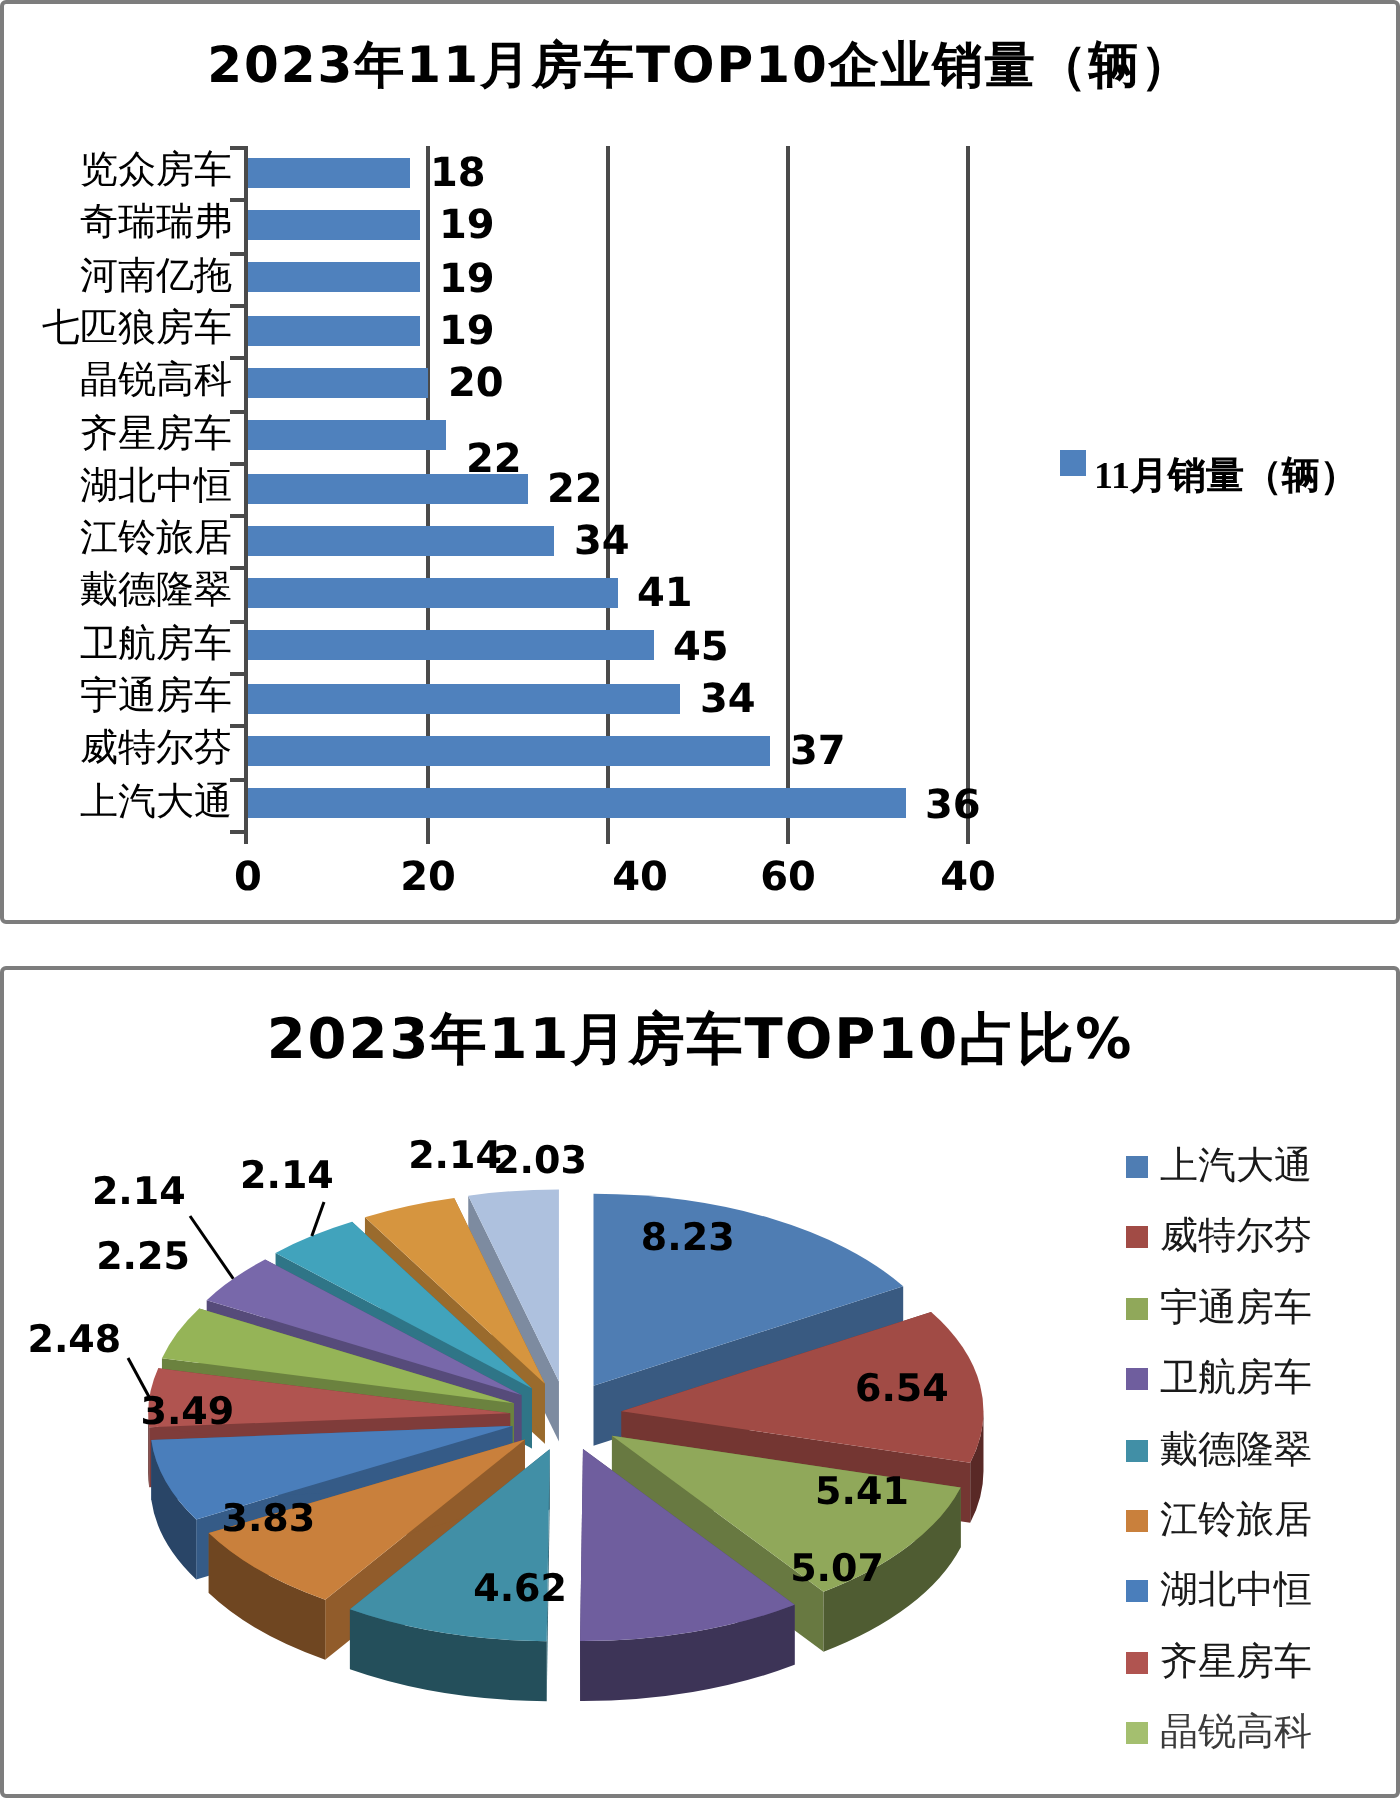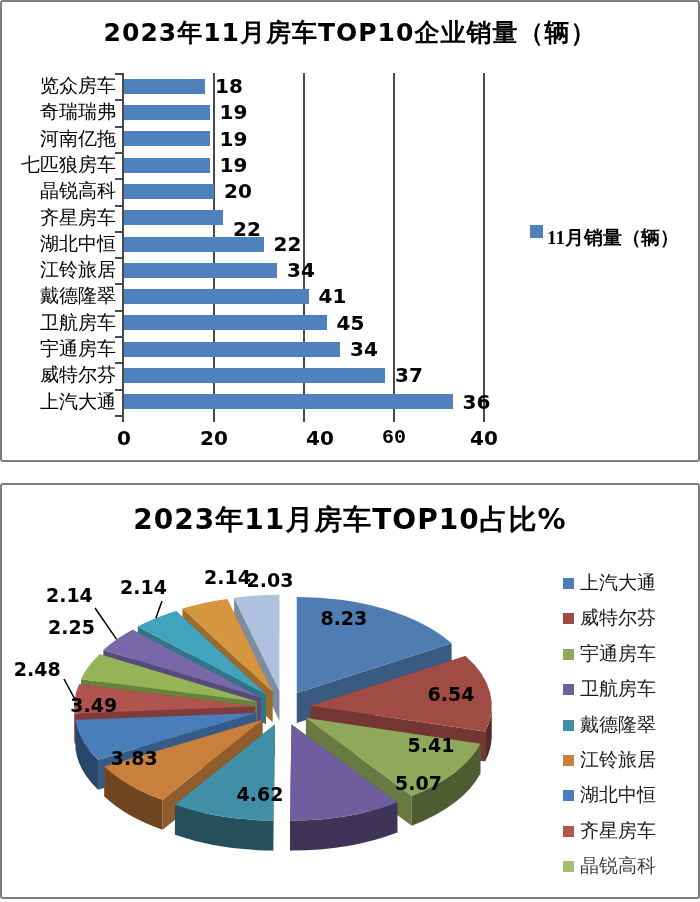--- a/index.html
+++ b/index.html
@@ -110,21 +110,21 @@
         <div class="bar-row" style="top: 295.038px; width: 261px; background: rgb(79, 129, 189);"></div>
         <div class="bar-value" style="left: 271px; top: 289.385px;">37</div>
         <div class="bar-row" style="top: 321.346px; width: 328.5px; background: rgb(79, 129, 189);"></div>
         <div class="bar-value" style="left: 338.5px; top: 315.692px;">36</div>
       </div>
 
     <div id="x-labels">
         <div class="x-label" style="left: 0px;">0</div>
         <div class="x-label" style="left: 90px;">20</div>
         <div class="x-label" style="left: 196px;">40</div>
-        <div class="x-label" style="left: 270px; font-family: Liberation Mono, monospace;">60</div>
+        <div class="x-label" style="left: 270px;">60</div>
         <div class="x-label" style="left: 360px;">40</div>
       </div>
 
     <div id="bar-legend">
       <span class="swatch" style="background: rgb(79, 129, 189);"></span>
       <span class="ltext">11月销量（辆）</span>
     </div>
   </div>
 
   <div class="chart-box" id="box2">

